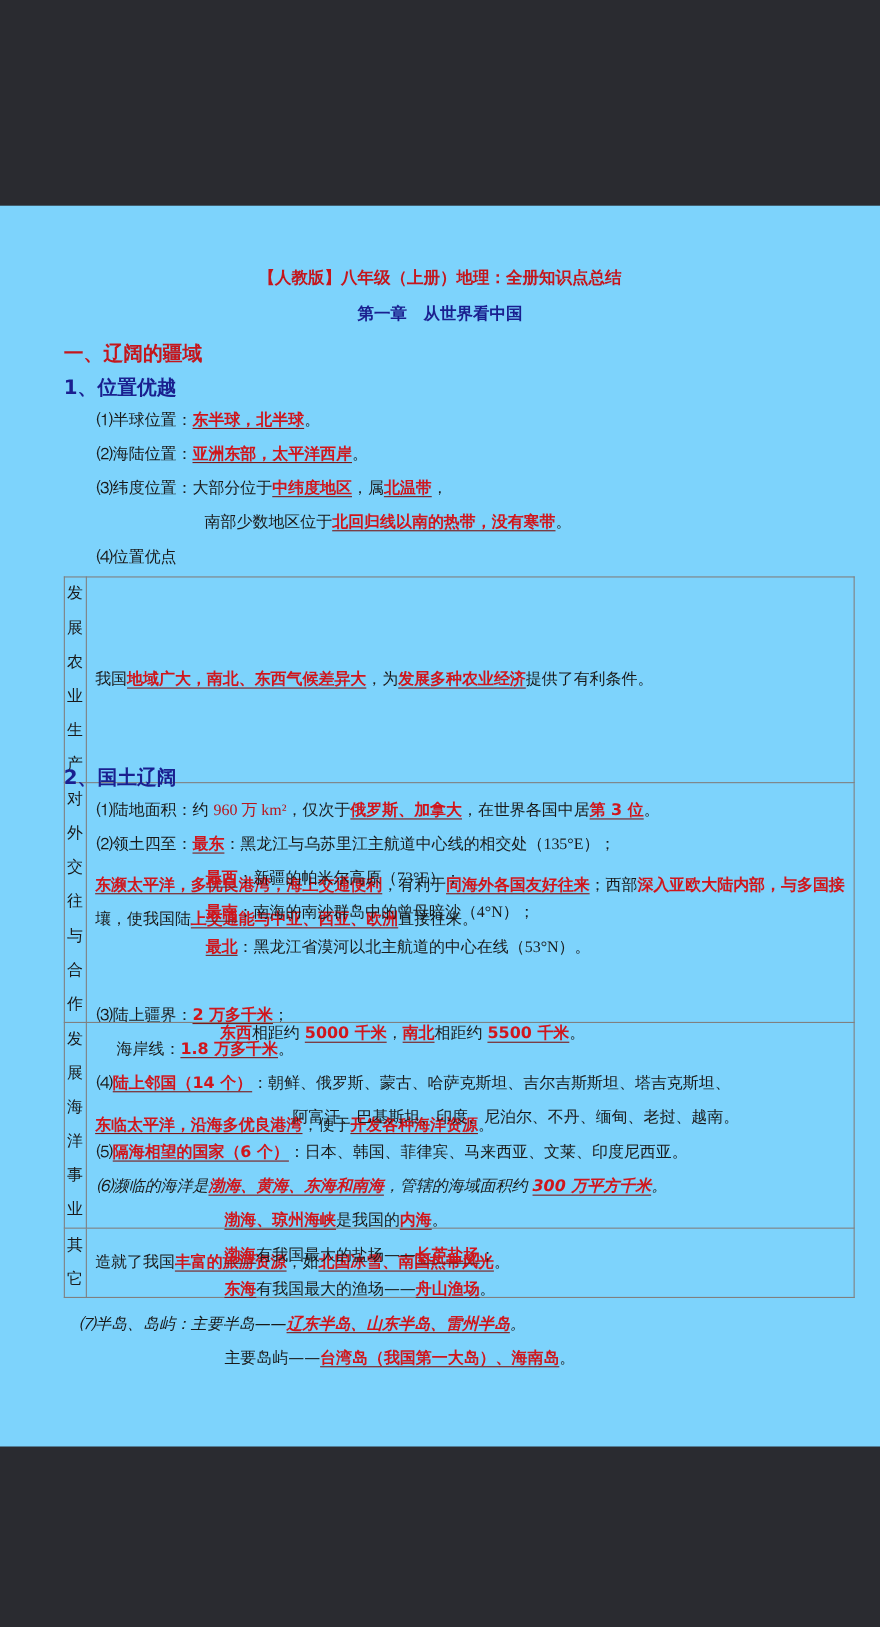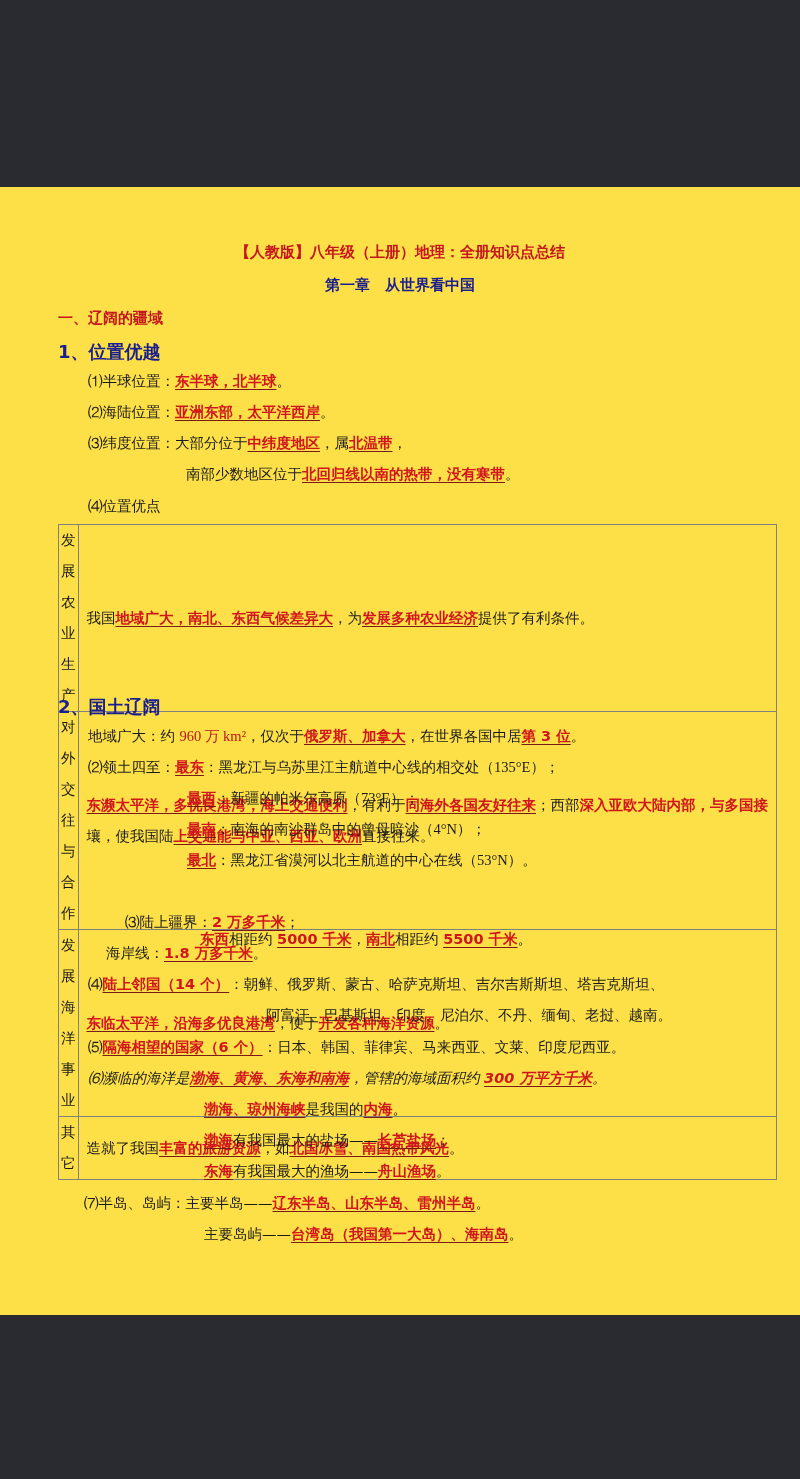--- a/index.html
+++ b/index.html
@@ -7,33 +7,33 @@
   body {
     background: #2a2b30;
     font-family: "DejaVu Sans", "Liberation Sans", sans-serif;
     position: relative;
     overflow: hidden;
   }
   .page {
     position: absolute;
     left: 0; top: 187px;
     width: 800px; height: 1276px;
-    background: #fde047;
+    background: #7dd3fc;
     color: #1a1a1a;
   }
   .abs { position: absolute; white-space: nowrap; }
   .title {
     left: 0; width: 800px; text-align: center;
     top: 56px; font-size: 15px; font-weight: bold; color: #c4161c;
   }
   .chapter {
     left: 0; width: 800px; text-align: center;
     top: 89px; font-size: 15px; font-weight: bold; color: #1a1f8f;
   }
-  .h1 { font-size: 15px; font-weight: bold; color: #c4161c; }
+  .h1 { font-size: 18px; font-weight: bold; color: #c4161c; }
   .h2 { font-size: 18px; font-weight: bold; color: #1a1f8f; }
   .line { font-size: 14.5px; color: #1a1a1a; }
   .k {
     color: #d0161c; font-weight: bold;
     text-decoration: underline; text-decoration-color: #7a1a1a;
     text-underline-offset: 3px; text-decoration-thickness: 1px;
   }
   .kn { color: #d0161c; font-weight: bold; }
   .red { color: #b8161c; font-family: "Liberation Serif", serif; }
   .serif { font-family: "Liberation Serif", serif; }
@@ -113,21 +113,21 @@
     <tr class="r4">
       <td class="label">其它</td>
       <td class="content"><span>造就了我国</span><span class="k">丰富的旅游资源</span><span>，如</span><span class="k">北国冰雪、南国热带风光</span><span>。</span></td>
     </tr>
   </tbody>
     </table>
 
   <div class="abs h2" style="left:58px; top:508px;">2、国土辽阔</div>
 
   <div class="abs line" style="left:88px; top:540px;">
-    <span>地域广大：约 </span><span class="red">960 万 km²</span><span>，仅次于</span><span class="k">俄罗斯、加拿大</span><span>，在世界各国中居</span><span class="k">第 3 位</span><span>。</span>
+    <span>⑴陆地面积：约 </span><span class="red">960 万 km²</span><span>，仅次于</span><span class="k">俄罗斯、加拿大</span><span>，在世界各国中居</span><span class="k">第 3 位</span><span>。</span>
   </div>
 
   <div class="abs line" style="left:88px; top:571px;">
     <span>⑵领土四至：</span><span class="k">最东</span><span>：黑龙江与乌苏里江主航道中心线的相交处（</span><span class="serif">135°E</span><span>）；</span>
   </div>
 
   <div class="abs line" style="left:187px; top:602px;">
     <span class="k">最西</span><span>：新疆的帕米尔高原（</span><span class="serif">73°E</span><span>）；</span>
   </div>
 
@@ -136,21 +136,21 @@
   </div>
 
   <div class="abs line" style="left:187px; top:664px;">
     <span class="k">最北</span><span>：黑龙江省漠河以北主航道的中心在线（</span><span class="serif">53°N</span><span>）。</span>
   </div>
 
   <div class="abs line" style="left:200px; top:695px;margin-top:48px;">
     <span class="k">东西</span><span>相距约 </span><span class="k">5000 千米</span><span>，</span><span class="k">南北</span><span>相距约 </span><span class="k">5500 千米</span><span>。</span>
   </div>
 
-  <div class="abs line" style="left:88px; top:726px;margin-left:37px;">
+  <div class="abs line" style="left:88px; top:726px;">
     <span>⑶陆上疆界：</span><span class="k">2 万多千米</span><span>；</span>
   </div>
 
   <div class="abs line" style="left:106px; top:757px;">
     <span>海岸线：</span><span class="k">1.8 万多千米</span><span>。</span>
   </div>
 
   <div class="abs line" style="left:88px; top:788px;">
     <span>⑷</span><span class="k">陆上邻国（14 个）</span><span>：朝鲜、俄罗斯、蒙古、哈萨克斯坦、吉尔吉斯斯坦、塔吉克斯坦、</span>
   </div>
@@ -170,21 +170,21 @@
   </div>
 
   <div class="abs line" style="left:204px; top:944px;">
     <span class="k">渤海</span><span>有我国最大的盐场——</span><span class="k">长芦盐场</span><span>；</span>
   </div>
 
   <div class="abs line" style="left:204px; top:975px;">
     <span class="k">东海</span><span>有我国最大的渔场——</span><span class="k">舟山渔场</span><span>。</span>
   </div>
 
-  <div class="abs line" style="left:84px; top:1007px;">
+  <div class="abs line" style="left:72px; top:1007px;font-style:italic;">
     <span>⑺半岛、岛屿：主要半岛——</span><span class="k">辽东半岛、山东半岛、雷州半岛</span><span>。</span>
   </div>
 
   <div class="abs line" style="left:204px; top:1038px;">
     <span>主要岛屿——</span><span class="k">台湾岛（我国第一大岛）、海南岛</span><span>。</span>
   </div>
 
 </div>
 
 <div class="bar-bottom"></div>

